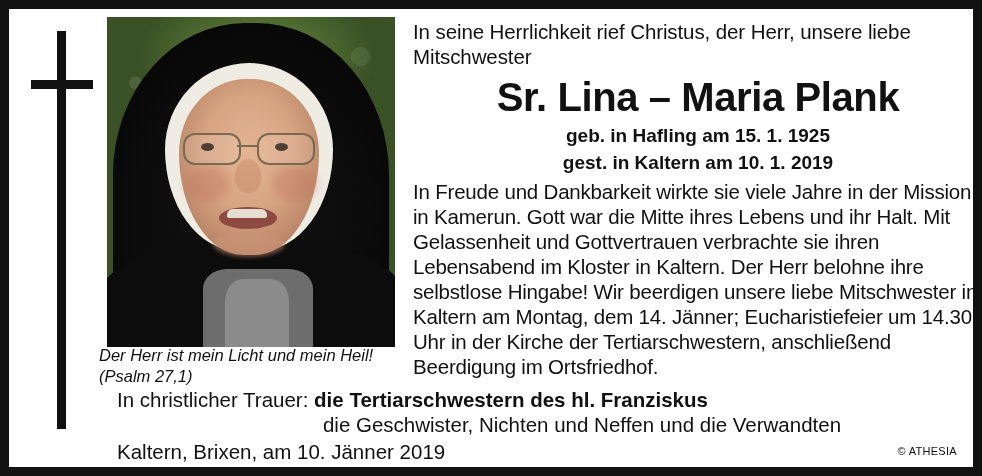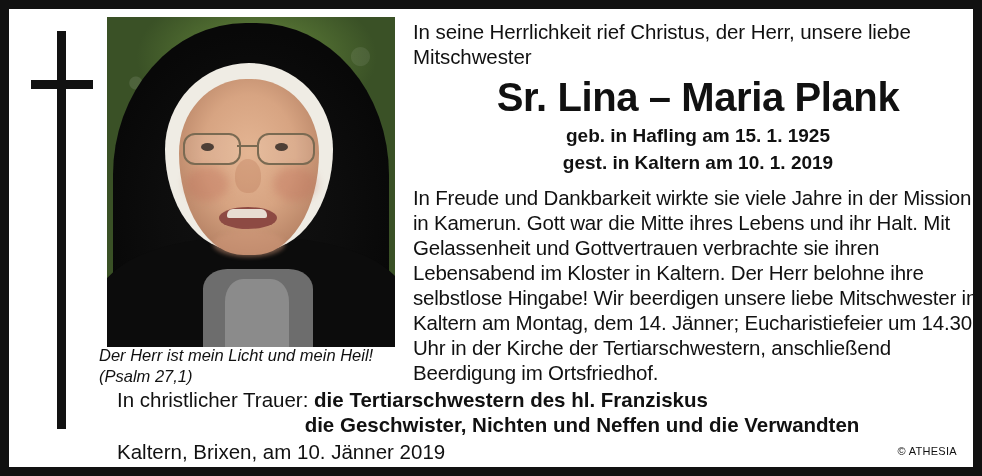--- a/index.html
+++ b/index.html
@@ -250,21 +250,21 @@
     white-space: nowrap;
   }
   .dates {
     margin-top: 4px;
     text-align: center;
     font-size: 19px;
     font-weight: bold;
     line-height: 23px;
   }
   .body-text {
-    margin-top: 11px;
+    margin-top: 5px;
     font-size: 20.5px;
     line-height: 25px;
     letter-spacing: -0.2px;
   }
 
   
   .mourn {
     position: absolute;
     left: 108px;
     top: 378px;
@@ -273,21 +273,20 @@
     line-height: 25px;
     color: #111111;
   }
   .mourn .line1 {
     text-align: left;
   }
   .mourn .line1 b { font-weight: bold; }
   .mourn .line2 {
     text-align: center;
     padding-left: 70px;
-    font-weight: bold;
   }
   .place-date {
     position: absolute;
     left: 108px;
     top: 430px;
     font-size: 20.5px;
     line-height: 25px;
     color: #111111;
   }
   .publisher {

